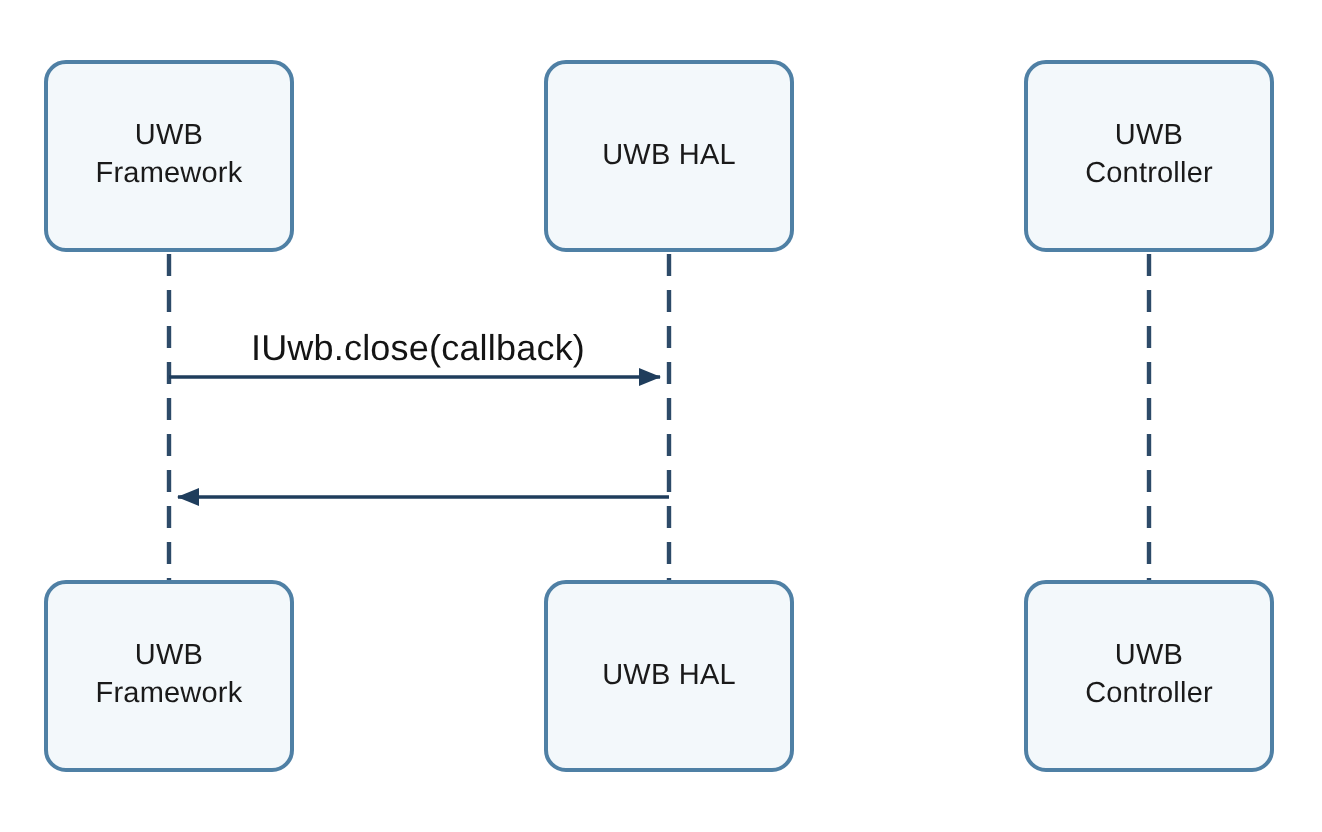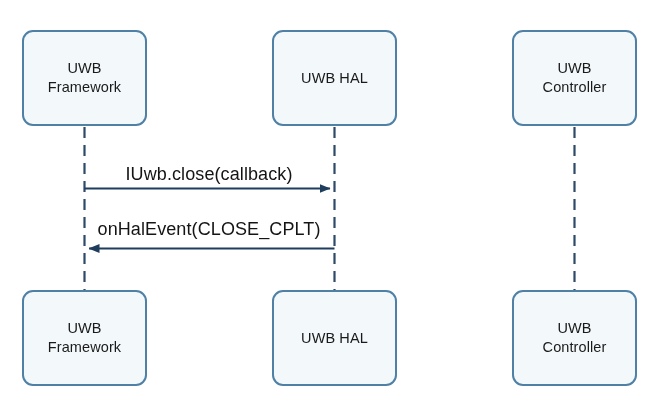--- a/index.html
+++ b/index.html
@@ -110,15 +110,14 @@
     <span class="node-label">UWB HAL</span>
   </div>
 
   <div class="lifeline-node-box" style="left:512px; top:290px;">
     <span class="node-label">UWB
 Controller</span>
   </div>
 
   <div class="message-label" style="left:209px; top:166px;">IUwb.close(callback)</div>
 
-  <div class="message-label" style="left:209px; top:221px;">onHalEvent(CLOSE_CPLT)</div>
 
 </div>
 
 </body></html>

